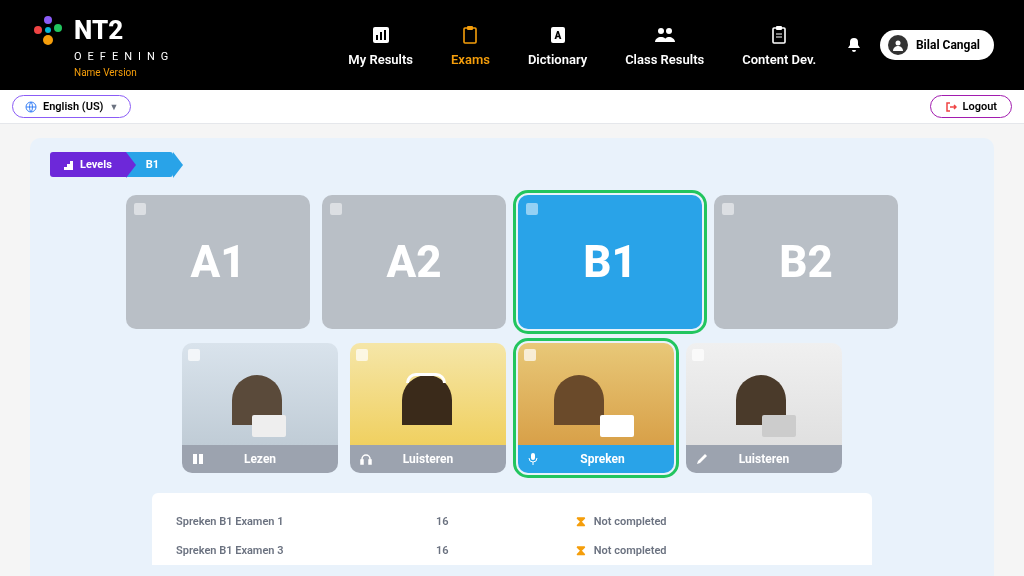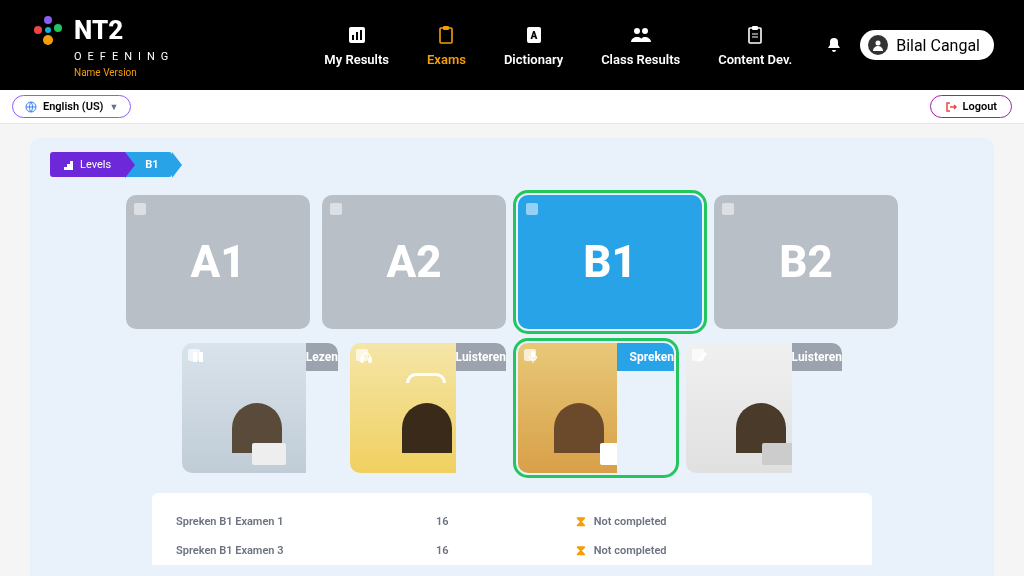--- a/index.html
+++ b/index.html
@@ -1,59 +1,59 @@
 <!DOCTYPE html>
 <html><head>
 <meta charset="utf-8">
 <style>
 * { margin:0; padding:0; box-sizing:border-box; font-family:-apple-system,BlinkMacSystemFont,"Segoe UI",Roboto,sans-serif; }
 body { background:#f5f5f5; width:1024px; height:576px; overflow:hidden; }
 
-.header { background:#000; height:90px; display:flex; align-items:center; padding:0 30px; position:relative; }
+.header { background:#000; height:90px; display:flex; align-items:center; padding:0 30px; position:relative;gap:24px; }
 .logo-block { display:flex; flex-direction:column; }
 .logo-row { display:flex; align-items:center; gap:8px; }
 .logo-icon { width:36px; height:36px; position:relative; }
 .logo-text { color:#fff; font-size:26px; font-weight:800; line-height:1; }
 .logo-sub { color:#fff; font-size:11px; letter-spacing:6px; margin-top:2px; margin-left:44px; }
 .beta { color:#f59e0b; font-size:10px; margin-left:44px; margin-top:4px; }
 
 .nav { display:flex; gap:38px; margin-left:150px; }
 .nav-item { display:flex; flex-direction:column; align-items:center; gap:6px; color:#fff; font-size:13px; font-weight:600; cursor:pointer; }
 .nav-item.active { color:#f59e0b; }
 .nav-icon { width:22px; height:22px; display:flex; align-items:center; justify-content:center; }
 
 .hdr-right { position:absolute; right:30px; display:flex; align-items:center; gap:18px; }
 .bell { color:#fff; cursor:pointer; }
-.user-pill { background:#fff; border-radius:18px; padding:5px 14px 5px 8px; display:flex; align-items:center; gap:8px; font-size:16px; font-weight:400; cursor:pointer; }
+.user-pill { background:#fff; border-radius:18px; padding:5px 14px 5px 8px; display:flex; align-items:center; gap:8px; font-size:12px; font-weight:700; cursor:pointer; }
 .avatar-icon { width:20px; height:20px; background:#333; border-radius:50%; display:flex; align-items:center; justify-content:center; }
 
 .subbar { background:#fff; height:34px; border-bottom:1px solid #e5e7eb; display:flex; align-items:center; justify-content:space-between; padding:0 12px; }
 .lang-pill { border:1px solid #8b5cf6; border-radius:16px; padding:4px 12px; display:flex; align-items:center; gap:6px; font-size:11px; font-weight:600; cursor:pointer; }
 .logout-pill { border:1px solid #a21caf; border-radius:16px; padding:4px 14px; display:flex; align-items:center; gap:6px; font-size:11px; font-weight:600; cursor:pointer; }
 .logout-icon { color:#ef4444; }
 
 .content { padding:14px 30px; }
 .panel { background:#e9f2fb; border-radius:10px; padding:14px 20px 20px; }
 
 .crumbs { display:flex; gap:10px; margin-bottom:18px; }
 .crumb-group { display:flex; }
-.crumb-a { background:#6d28d9; color:#fff; font-size:11px; font-weight:400; padding:6px 14px; border-radius:3px 0 0 3px; display:flex; align-items:center; gap:6px; position:relative; }
+.crumb-a { background:#6d28d9; color:#fff; font-size:11px; font-weight:700; padding:6px 14px; border-radius:3px 0 0 3px; display:flex; align-items:center; gap:6px; position:relative; }
 .crumb-a::after { content:""; position:absolute; right:-10px; top:0; width:0; height:0; border-top:13px solid transparent; border-bottom:13px solid transparent; border-left:10px solid #6d28d9; z-index:2; }
 .crumb-b { background:#29a3e8; color:#fff; font-size:11px; font-weight:700; padding:6px 14px 6px 20px; border-radius:0 3px 3px 0; display:flex; align-items:center; position:relative; }
 .crumb-b::after { content:""; position:absolute; right:-10px; top:0; width:0; height:0; border-top:13px solid transparent; border-bottom:13px solid transparent; border-left:10px solid #29a3e8; }
 .crumb-b.icon-only { padding:6px 10px 6px 18px; }
 
 .grid { display:flex; gap:12px; justify-content:center; margin-bottom:14px; }
 .tile { width:184px; height:134px; border-radius:10px; background:#b9bfc6; position:relative; display:flex; align-items:center; justify-content:center; cursor:pointer; }
 .tile-lbl { color:#fff; font-size:44px; font-weight:800; }
 .tile.selected { background:#29a3e8; outline:3px solid #22c55e; outline-offset:2px; }
 .tile-badge { position:absolute; top:8px; left:8px; width:12px; height:12px; background:rgba(255,255,255,0.5); border-radius:2px; }
 
 .skill-grid { display:flex; gap:12px; justify-content:center; }
-.skill { width:156px; height:130px; border-radius:10px; overflow:hidden; position:relative; cursor:pointer; display:flex; flex-direction:row; }
+.skill { width:156px; height:130px; border-radius:10px; overflow:hidden; position:relative; cursor:pointer; display:flex; flex-direction:column; }
 .skill.selected { outline:3px solid #22c55e; outline-offset:2px; }
 .skill-img { flex:1; background:#dcdcdc; display:flex; align-items:center; justify-content:center; position:relative; overflow:hidden; }
 .skill-bar { height:28px; display:flex; align-items:center; justify-content:center; gap:10px; color:#fff; font-size:12px; font-weight:700; }
 .skill-bar.grey { background:#9ca3af; }
 .skill-bar.blue { background:#29a3e8;padding-left:13px; }
 .skill-icon-left { position:absolute; left:10px; }
 .skill-badge { position:absolute; top:6px; left:6px; width:12px; height:12px; background:rgba(255,255,255,0.7); border-radius:2px; z-index:3; }
 
 .person { position:absolute; width:50px; height:50px; background:#8b7355; border-radius:50% 50% 0 0; bottom:20px; }
 .laptop { position:absolute; width:34px; height:22px; background:#eee; border-radius:2px; bottom:8px; }

